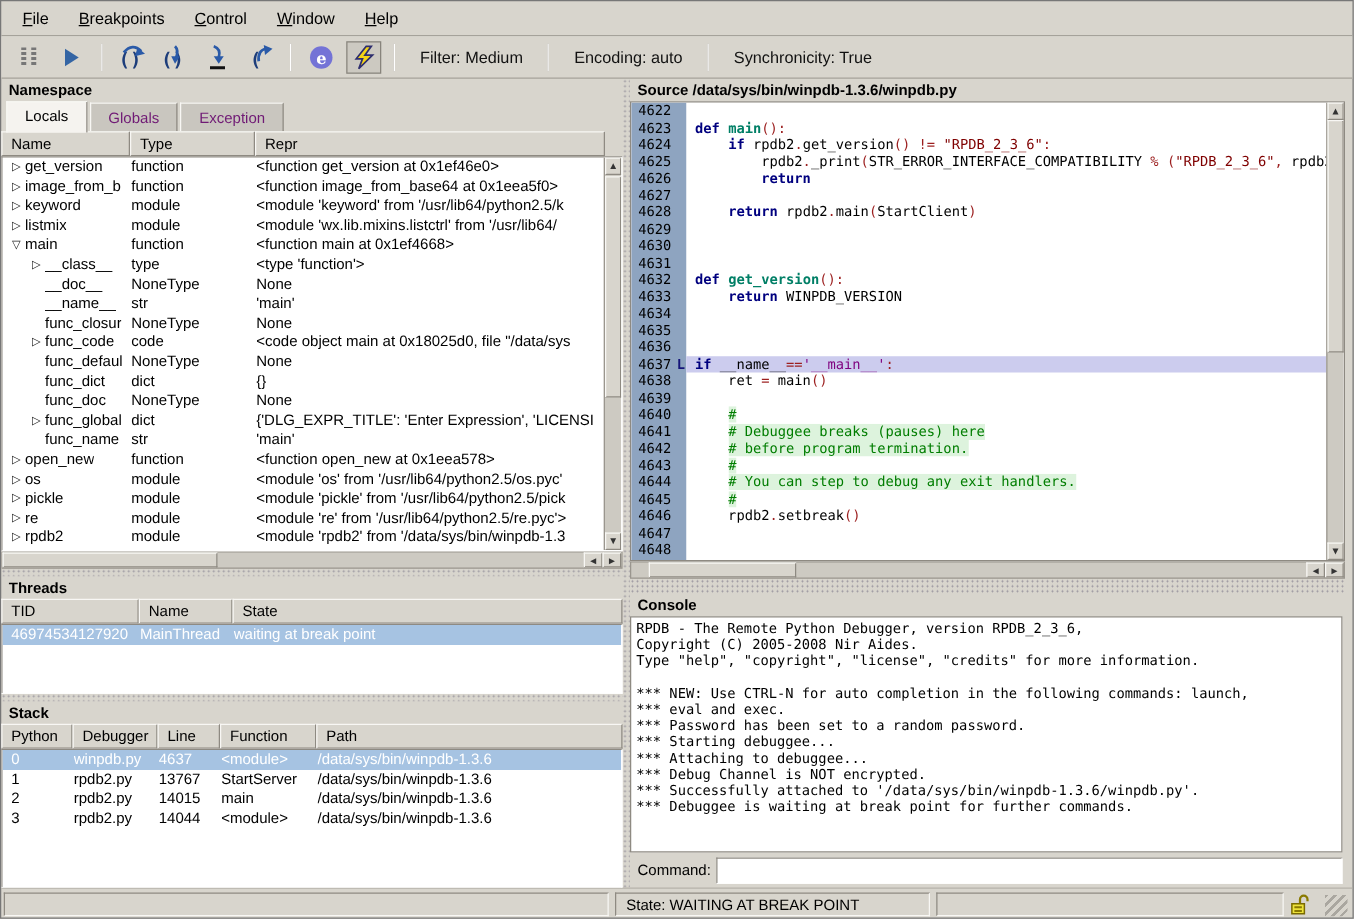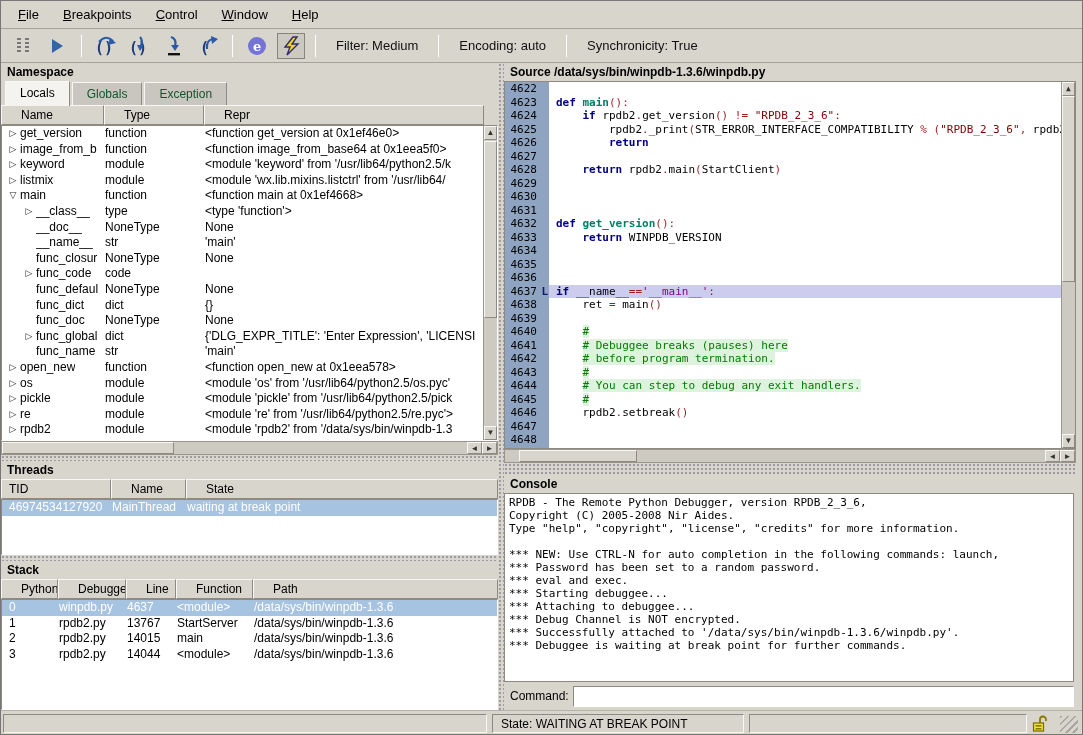--- a/index.html
+++ b/index.html
@@ -23,25 +23,25 @@
   .break-bars i{display:block;width:4px;height:15px;background:repeating-linear-gradient(to bottom,#777 0 2px,transparent 2px 4px)}
   
   #main{display:flex;height:647px}
   #left-col{width:497px;display:flex;flex-direction:column}
   .vsash{width:6px;background-image:radial-gradient(circle,#9b97a0 0.7px,transparent 0.9px);background-size:4px 4px}
   .hsash{height:6px;background-image:radial-gradient(circle,#9b97a0 0.7px,transparent 0.9px);background-size:4px 4px}
   #right-col{flex:1;display:flex;flex-direction:column;border-right:6px solid transparent}
   .caption{height:18px;font-weight:bold;padding:2px 0 0 6px}
   
   #ns-tabs{display:flex;height:24px;align-items:flex-end;padding-left:4px}
-  .tab{padding:4px 14px;margin-right:2px;background:var(--bg-dark);color:#14532d;border:1px solid #8e8a82;border-bottom:none;border-top-color:var(--bd-light);border-left-color:var(--bd-light)}
+  .tab{padding:4px 14px;margin-right:2px;background:var(--bg-dark);color:#701a75;border:1px solid #8e8a82;border-bottom:none;border-top-color:var(--bd-light);border-left-color:var(--bd-light)}
   .tab.active{background:#f5f3ef;color:#000;position:relative;top:1px;padding-bottom:6px}
   
   .grid-header{display:flex;height:20px;background:var(--bg)}
-  .grid-header span{border-top:1px solid var(--bd-light);border-left:1px solid var(--bd-light);border-bottom:1px solid var(--bd-dark);border-right:1px solid var(--bd-dark);padding:2px 0 0 19px;overflow:hidden;white-space:nowrap}
+  .grid-header span{border-top:1px solid var(--bd-light);border-left:1px solid var(--bd-light);border-bottom:1px solid var(--bd-dark);border-right:1px solid var(--bd-dark);padding:2px 0 0 7px;overflow:hidden;white-space:nowrap}
   .listbox{background:#fff;border:1px solid #8e8a82;border-bottom-color:#fff;border-right-color:#fff;overflow:hidden;position:relative}
   .row{display:flex;height:15.6px;line-height:15.6px;white-space:nowrap}
   .row span{overflow:hidden}
   .row.sel{background:var(--sel);color:#fff}
   .exp{display:inline-block;width:14px;flex:none;text-align:center;font-size:9px;color:#222}
   
   .ns-c1{width:103px;flex:none;display:flex}
   .ns-c2{width:100px;flex:none}
   .ns-c3{flex:1}
   
@@ -252,20 +252,21 @@
               </span>
               <span class="ns-c2">NoneType</span>
               <span class="ns-c3">None</span>
             </div>
             <div class="row">
               <span class="ns-c1" style="padding-left: 20px;">
                 <span class="exp">▷</span>
                 <span style="overflow: hidden;">func_code</span>
               </span>
               <span class="ns-c2">code</span>
+              <span class="ns-c3">&lt;code object main at 0x18025d0, file "/data/sys</span>
             </div>
             <div class="row">
               <span class="ns-c1" style="padding-left: 20px;">
                 <span class="exp"></span>
                 <span style="overflow: hidden;">func_defaul</span>
               </span>
               <span class="ns-c2">NoneType</span>
               <span class="ns-c3">None</span>
             </div>
             <div class="row">
@@ -447,22 +448,22 @@
     <div class="hsash" style="height:12px"></div>
 
     <div style="flex:1;display:flex;flex-direction:column">
       <div class="caption">Console</div>
       <div id="console-text">
           <div class="con-line">RPDB - The Remote Python Debugger, version RPDB_2_3_6,</div>
           <div class="con-line">Copyright (C) 2005-2008 Nir Aides.</div>
           <div class="con-line">Type "help", "copyright", "license", "credits" for more information.</div>
           <div class="con-line">&nbsp;</div>
           <div class="con-line">*** NEW: Use CTRL-N for auto completion in the following commands: launch,</div>
+          <div class="con-line">*** eval and exec.</div>
           <div class="con-line">*** Password has been set to a random password.</div>
-          <div class="con-line">*** eval and exec.</div>
           <div class="con-line">*** Starting debuggee...</div>
           <div class="con-line">*** Attaching to debuggee...</div>
           <div class="con-line">*** Debug Channel is NOT encrypted.</div>
           <div class="con-line">*** Successfully attached to '/data/sys/bin/winpdb-1.3.6/winpdb.py'.</div>
           <div class="con-line">*** Debuggee is waiting at break point for further commands.</div>
         </div>
       <div id="command-row">
         <span>Command:</span>
         <input id="command-input" value="" style="">
       </div>

